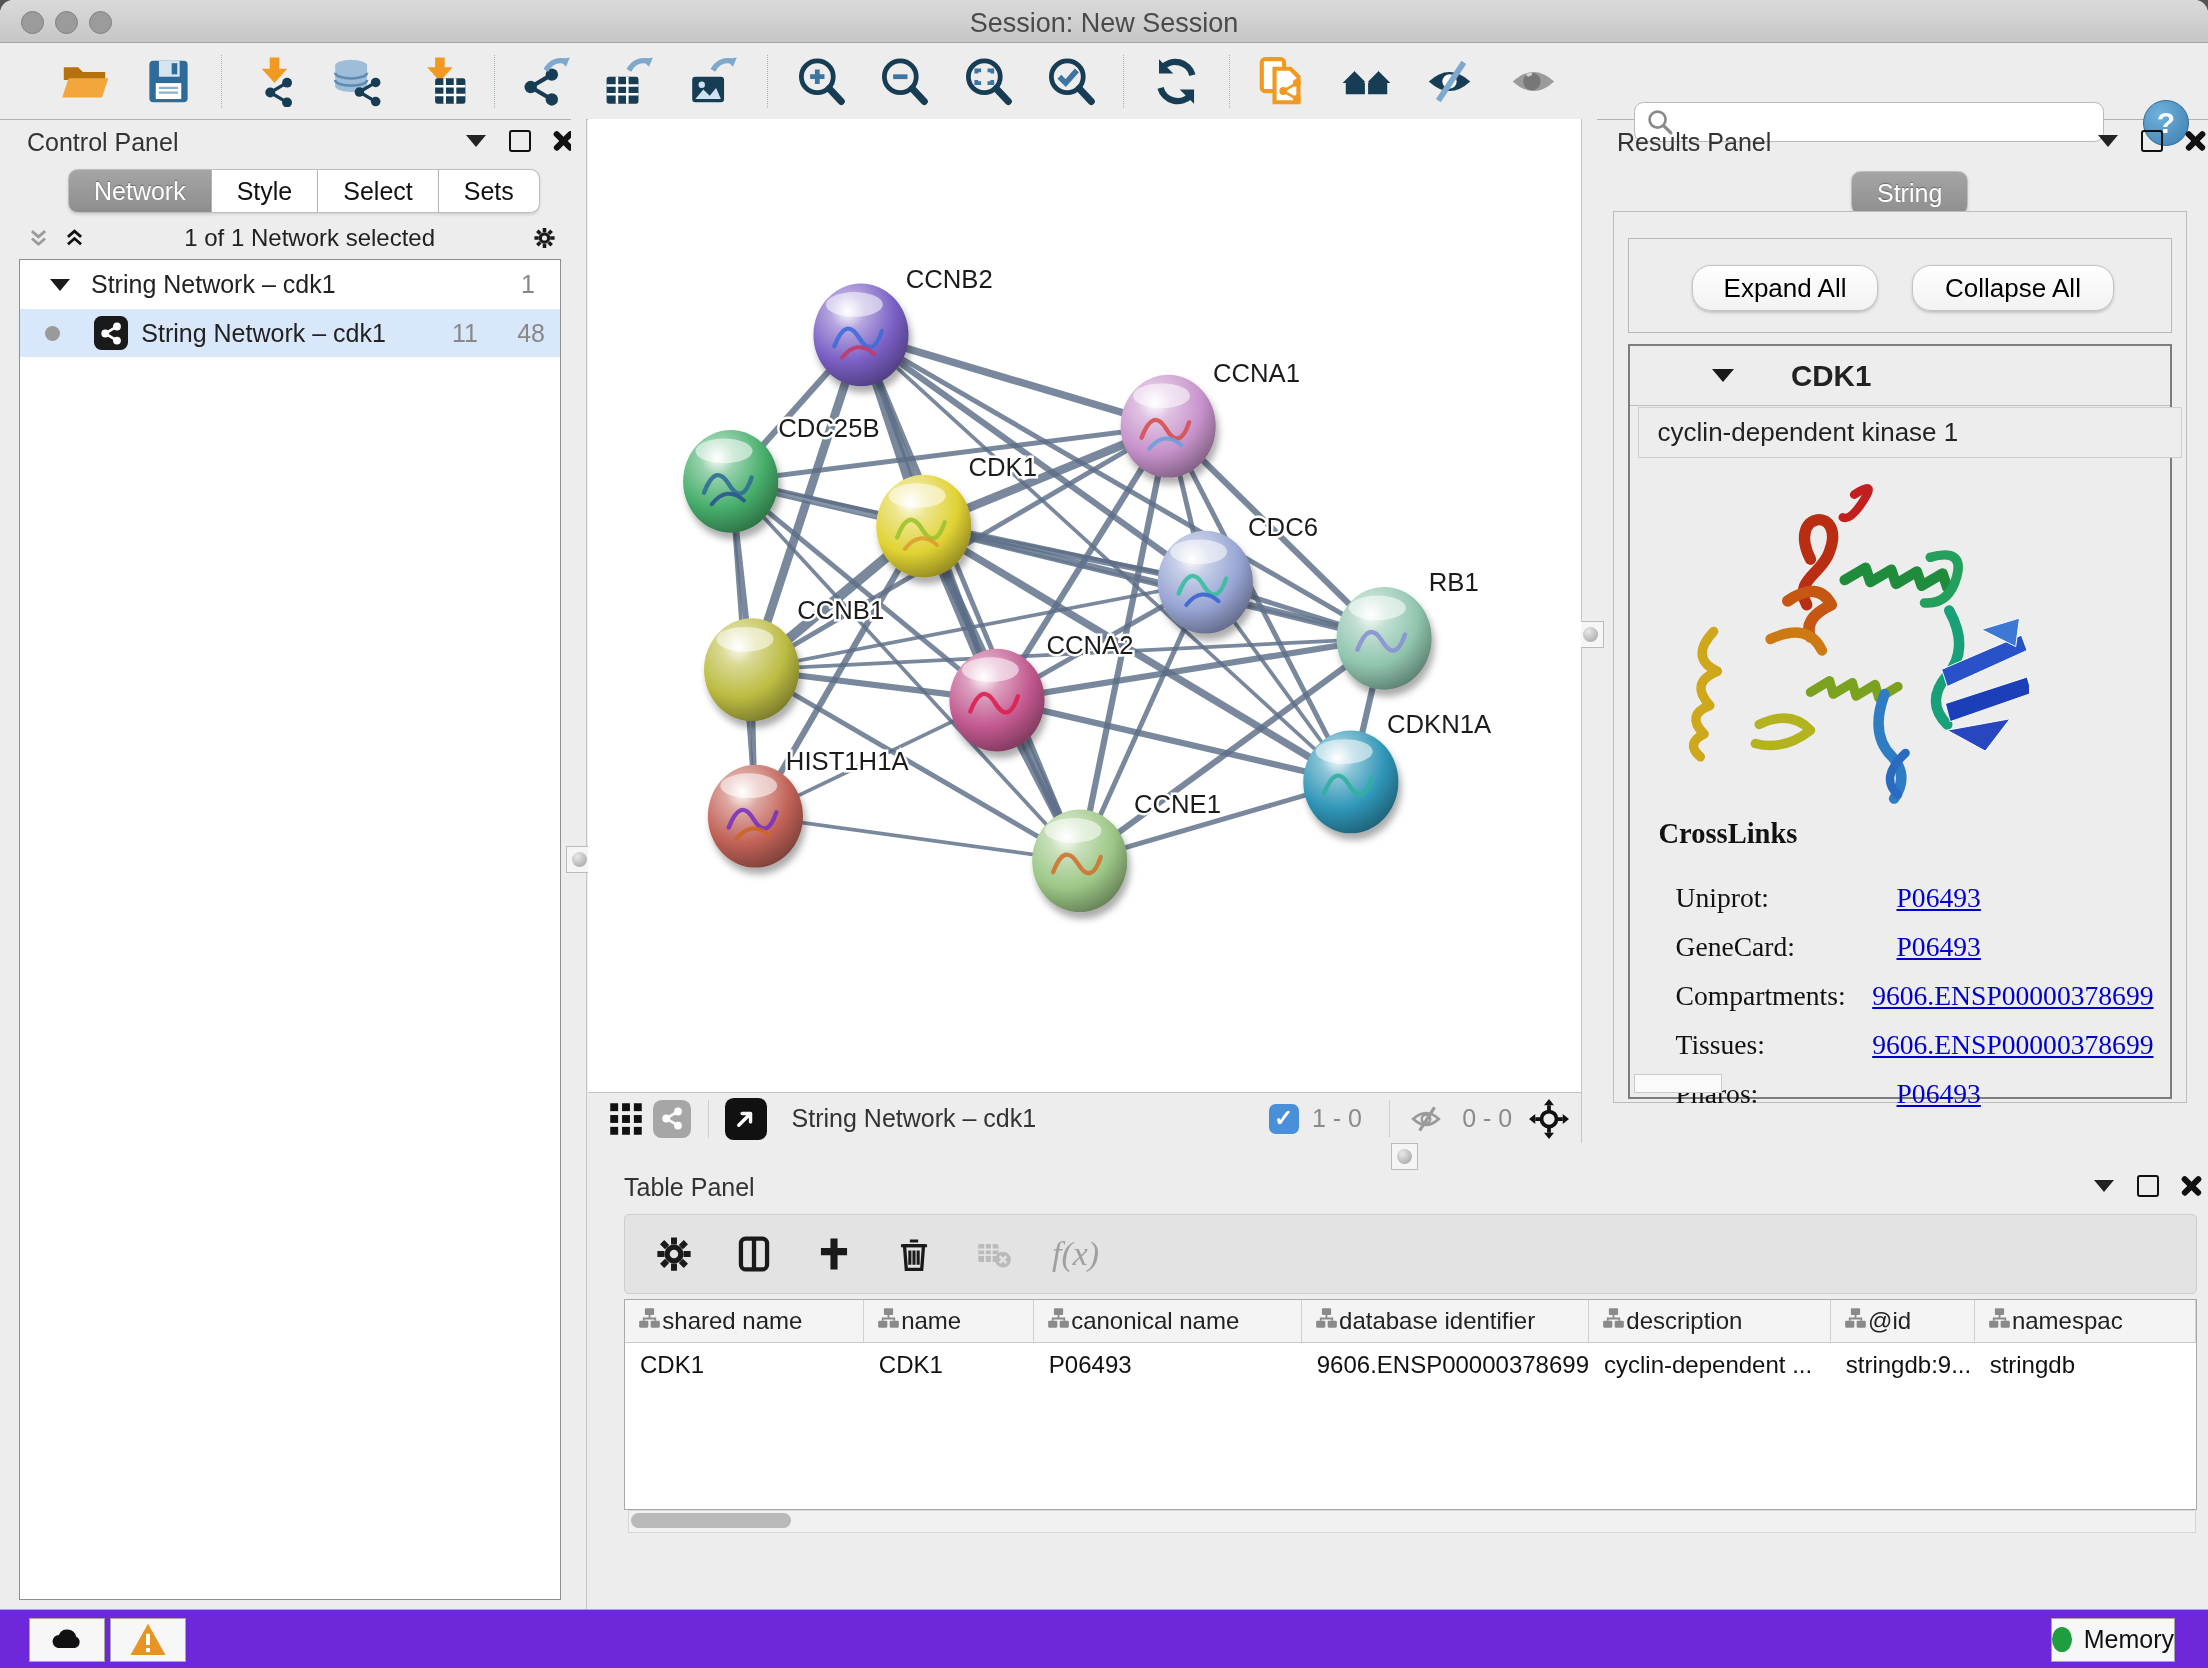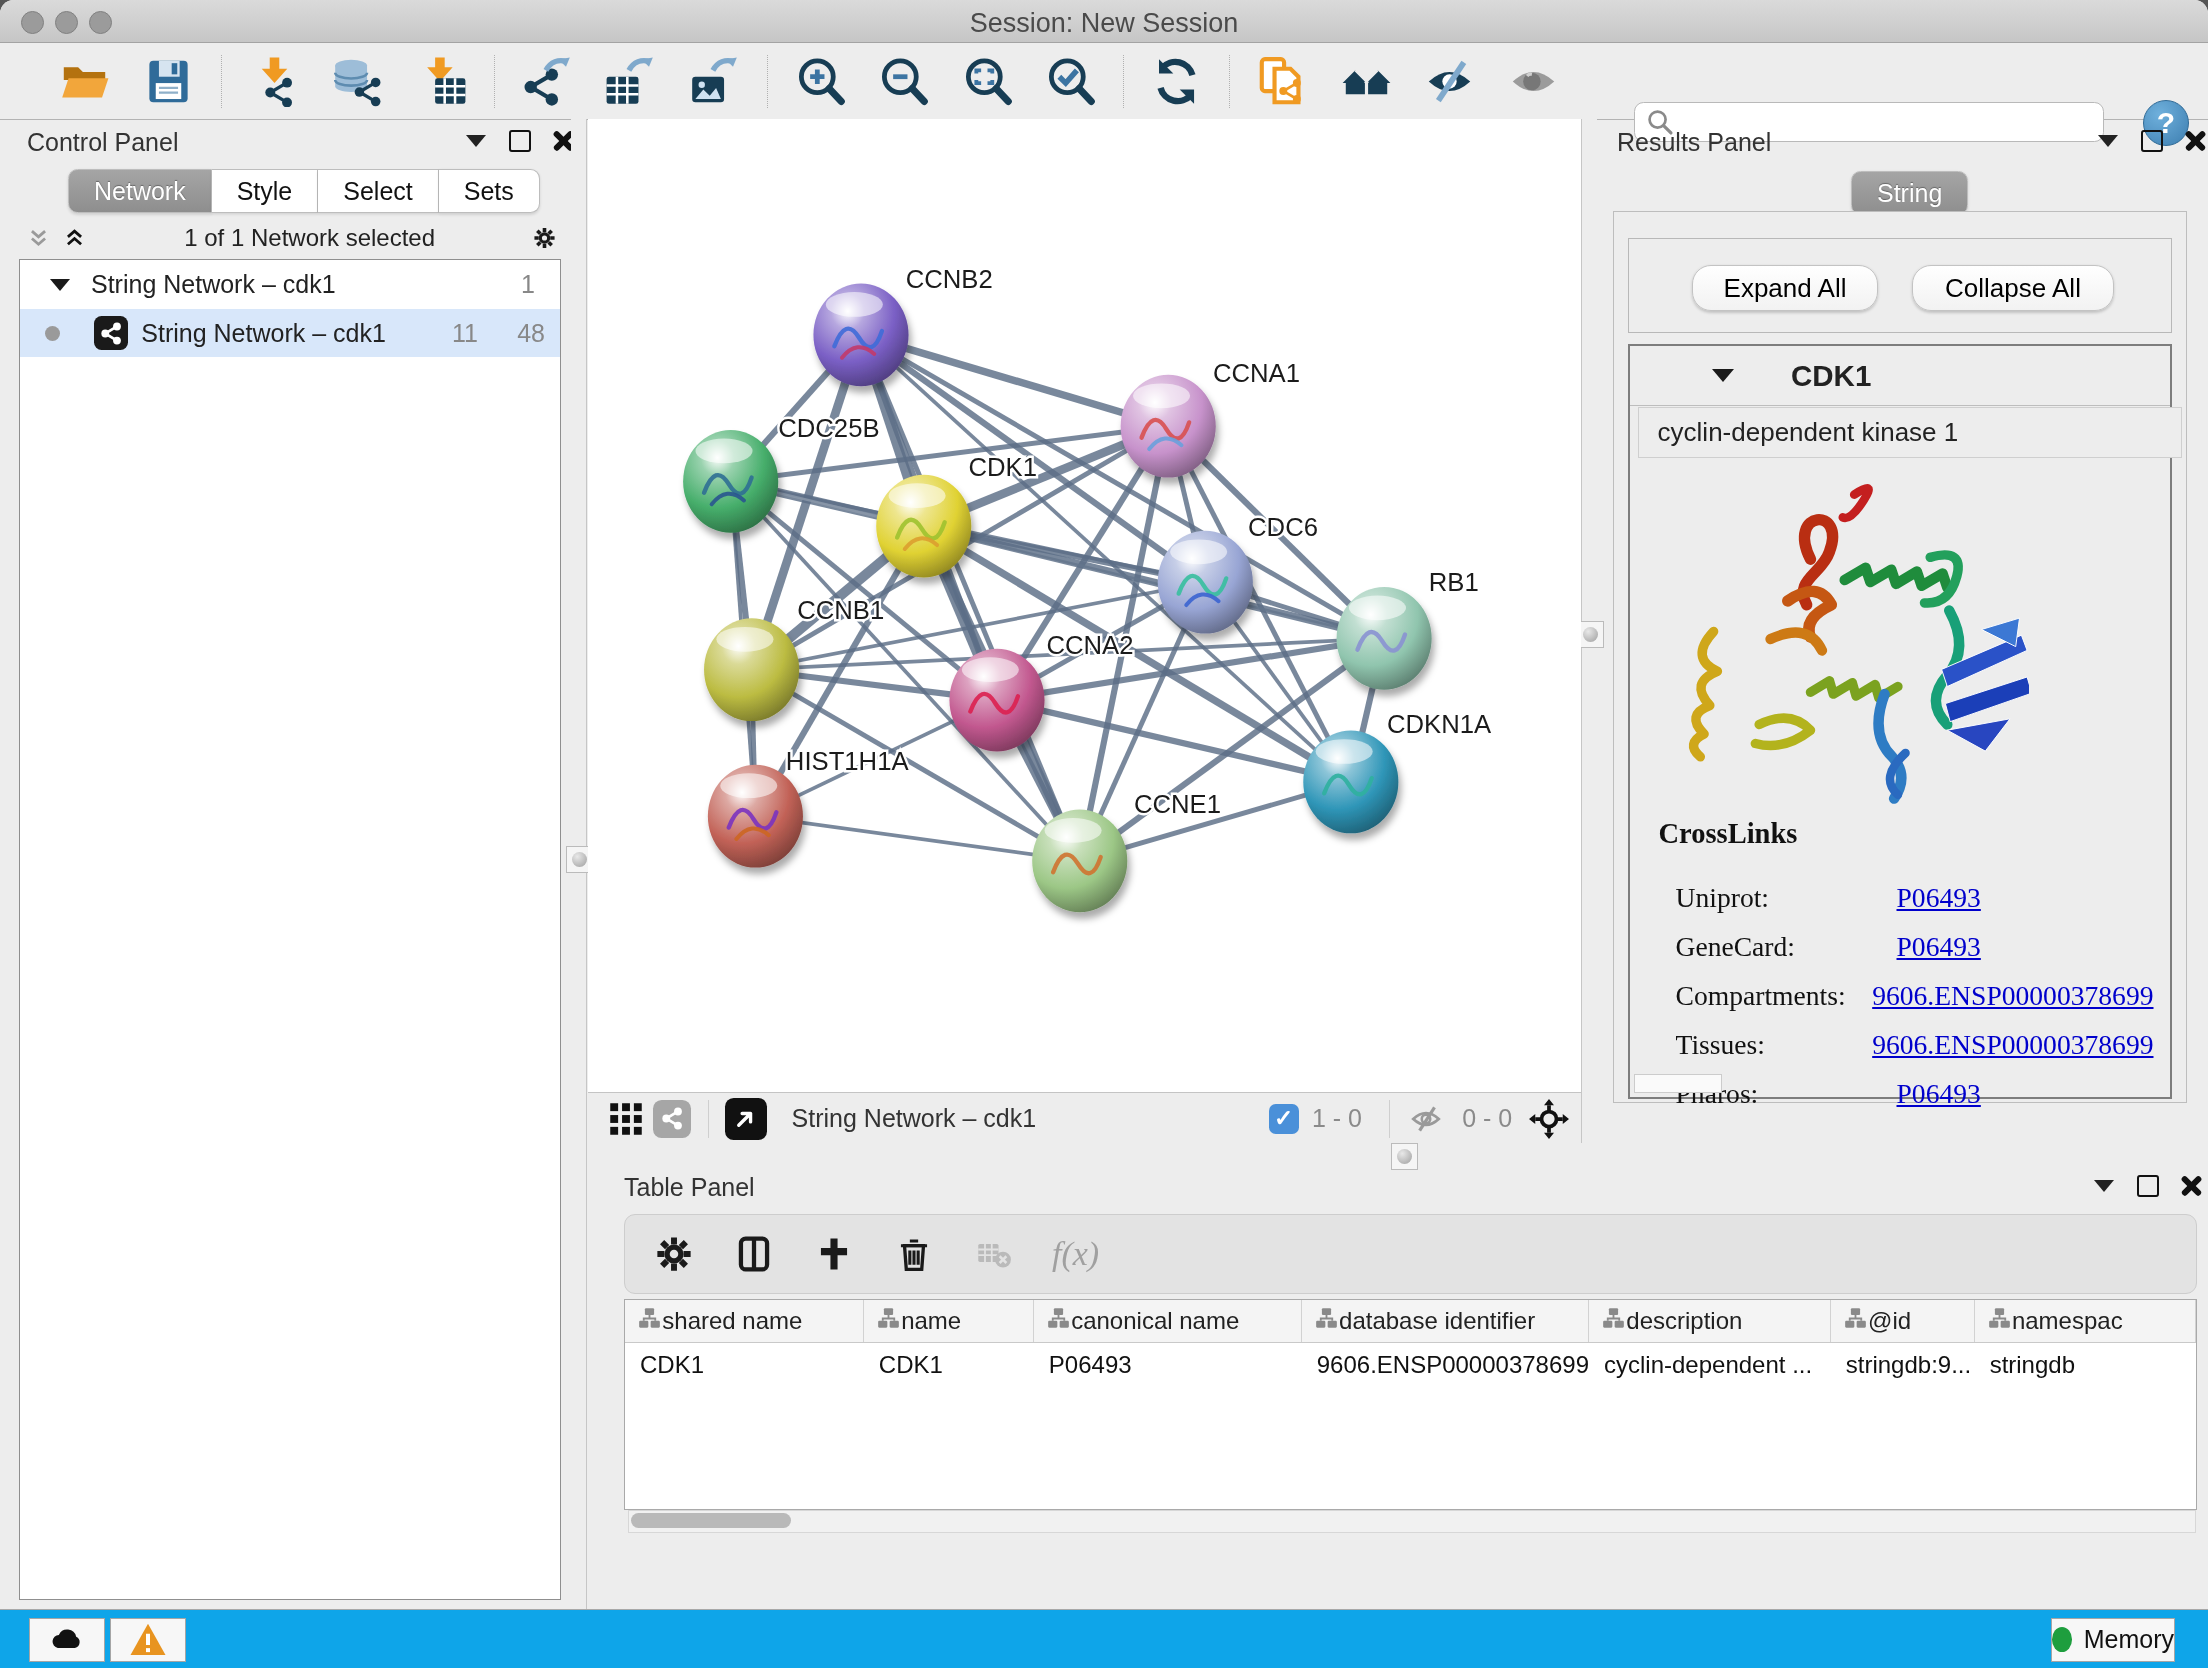--- a/index.html
+++ b/index.html
@@ -93,37 +93,37 @@
   .clrow{display:flex;height:49px;align-items:center;}
   .clrow .lbl{width:221px;padding-left:17px;}
   .clrow a{color:#0000cc;text-decoration:underline;}
   #rp-hscroll{position:absolute;left:3.8px;bottom:3.8px;width:86px;height:17px;background:#fafafa;
               border:1px solid #ccc;}
   
   #tablepanel-divider{left:588px;top:1143px;width:1621px;height:26px;background:#ededed;}
   #tp-header{left:624px;top:1170px;width:1579px;height:34px;display:flex;align-items:center;}
   #tp-ctrls{left:2092px;top:1174px;}
   #tp-toolbar{left:624px;top:1214px;width:1573px;height:80px;background:#e3e3e3;border:1px solid #cdcdcd;
-              border-radius:11px;display:flex;align-items:center;gap:36px;padding-left:27px;
+              border-radius:5px;display:flex;align-items:center;gap:36px;padding-left:27px;
               box-sizing:border-box;}
   .tp-ico{display:flex;align-items:center;justify-content:center;width:44px;height:44px;}
   #fx-label{font-family:"Liberation Serif",serif;font-style:italic;font-size:34px;color:#a0a0a0;}
   #node-table{left:624px;top:1299px;width:1573px;height:211px;background:#fff;border:1.9px solid #a9a9a9;
               box-sizing:border-box;overflow:hidden;}
   #nt-headrow{display:flex;background:#f4f4f4;border-bottom:1.9px solid #c9c9c9;height:42px;}
   .nt-hcell{display:flex;align-items:center;gap:1px;padding-left:13.3px;font-size:24px;color:#222;
             border-right:1px solid #d2d2d2;box-sizing:border-box;overflow:hidden;white-space:nowrap;}
   #nt-row{display:flex;height:44px;background:#fff;}
   .nt-cell{display:flex;align-items:center;padding-left:15px;font-size:24px;color:#111;
            box-sizing:border-box;overflow:hidden;white-space:nowrap;}
   #nt-scroll{left:628px;top:1510px;width:1566px;height:21px;background:#f1f1f1;border:1px solid #d7d7d7;}
   #nt-thumb{position:absolute;left:1.9px;top:1.9px;width:160px;height:15px;background:#b9b9b9;border-radius:7.6px;}
   #tp-tabs{left:1125px;top:1554px;}
   
-  #statusbar{left:0;top:1609px;width:2208px;height:59px;background:#0ea5e9;border-top:1.9px solid #a8a8a8;}
+  #statusbar{left:0;top:1609px;width:2208px;height:59px;background:#6d28d9;border-top:1.9px solid #a8a8a8;}
   .sb-btn{position:absolute;top:7.6px;height:42px;background:#f7f7f7;border:1.9px solid #a5a5a5;
           display:flex;align-items:center;justify-content:center;}
   #memory-btn{left:2051px;width:122px;gap:11.4px;font-size:25px;color:#111;}
   .green-dot{width:25px;height:25px;border-radius:50%;background:#1e9e3e;}
   svg text{font-family:"Liberation Sans",sans-serif;}
 </style>
 </head>
 <body>
 
 <div id="app">

